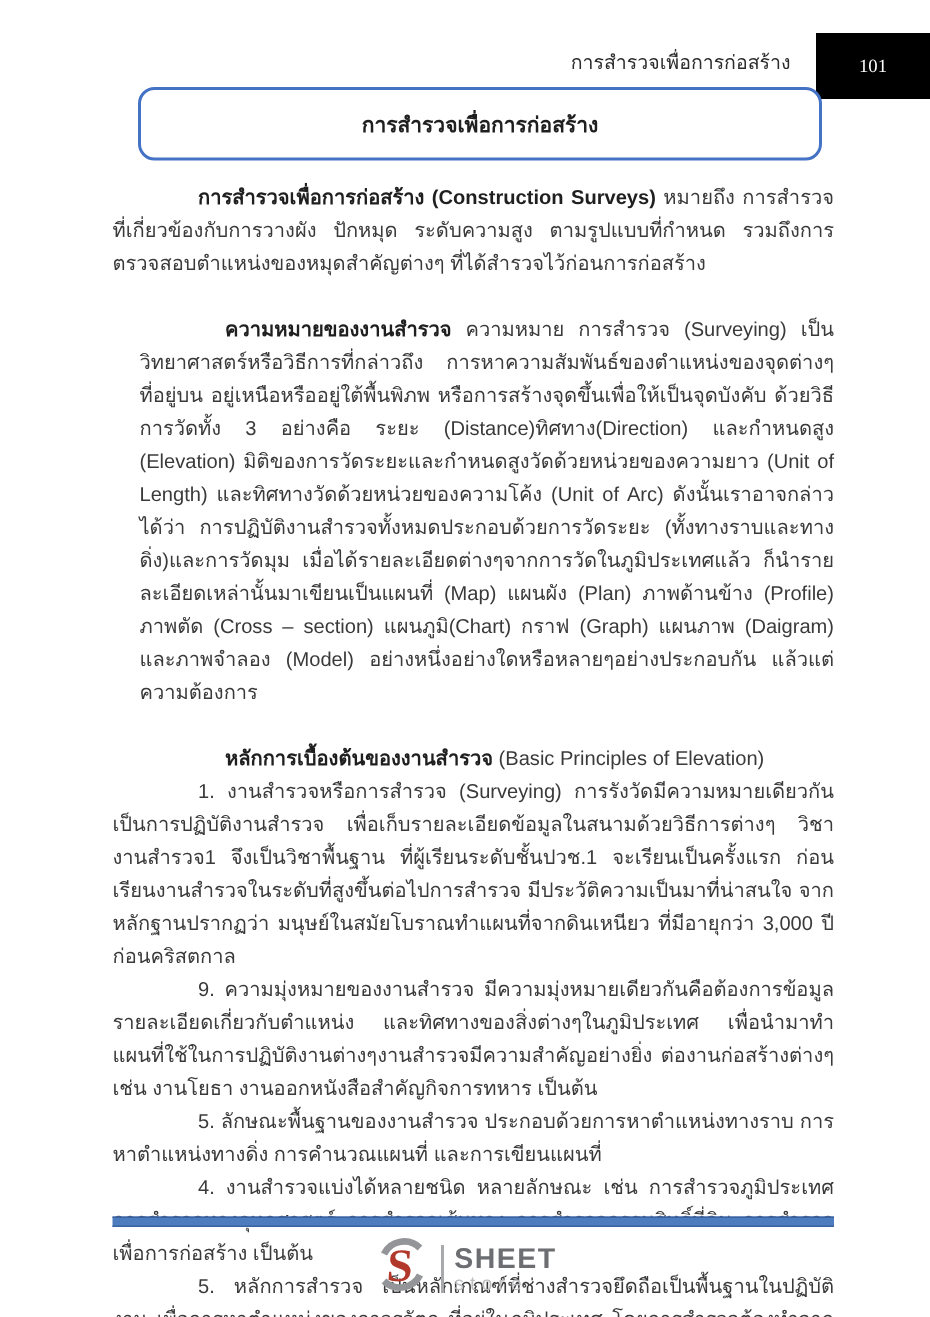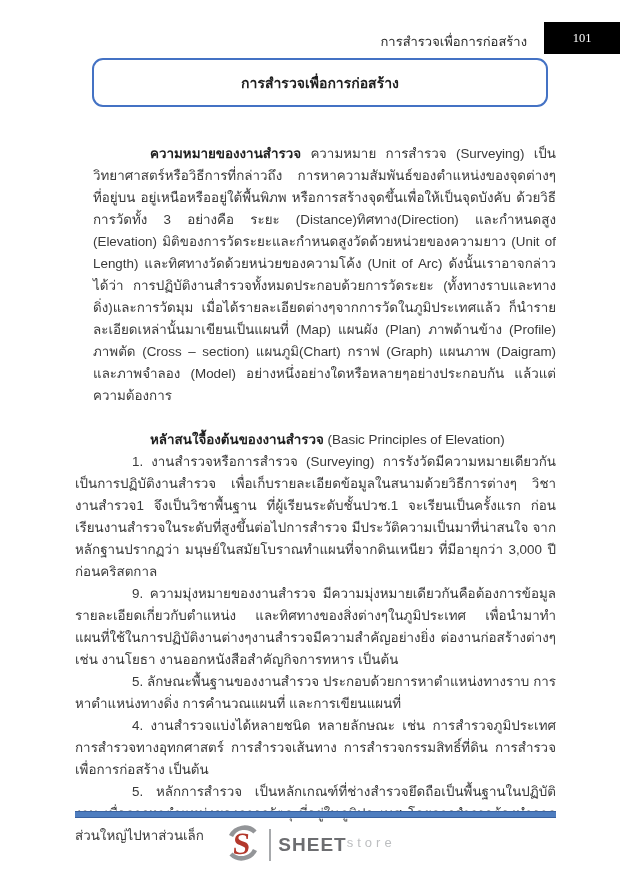--- a/index.html
+++ b/index.html
@@ -20,21 +20,21 @@
     right: 93px;
     font-size: 13px;
     color: #2b2b2b;
     white-space: nowrap;
   }
   .page-num-box {
     position: absolute;
     top: 22px;
     right: 0;
     width: 76px;
-    height: 32px;
+    height: 44px;
     background: var(--page-number-bg, #000000);
     color: #ffffff;
     display: flex;
     align-items: center;
     justify-content: center;
     font-size: 12.5px;
     font-family: "Liberation Serif", "DejaVu Serif", serif;
   }
 
   
@@ -90,21 +90,21 @@
     display: flex;
     justify-content: center;
     align-items: center;
     gap: 7px;
   }
   .logo-divider {
     width: 2px;
     height: 32px;
     background: #a7a9ac;
   }
-  .brand-block { display: flex; }
+  .brand-block { display: flex; flex-direction: column; }
   .brand-name {
     font-size: 19px;
     font-weight: bold;
     color: var(--brand-gray, #6d6e71);
     letter-spacing: 1px;
     line-height: 18px;
   }
   .brand-sub {
     font-size: 13px;
     color: var(--store-gray, #bcbec0);
@@ -121,24 +121,25 @@
 <div class="page-num-box">
   <span>101</span>
 </div>
 
 <div class="title-box">
   <span>การสำรวจเพื่อการก่อสร้าง</span>
 </div>
 
 <div class="content">
 
+  <p class="para"><b>การสำรวจเพื่อการก่อสร้าง (Construction Surveys)</b><span> หมายถึง การสำรวจที่เกี่ยวข้องกับการวางผัง ปักหมุด ระดับความสูง ตามรูปแบบที่กำหนด รวมถึงการตรวจสอบตำแหน่งของหมุดสำคัญต่างๆ ที่ได้สำรวจไว้ก่อนการก่อสร้าง</span></p>
 
   <p class="para gap-above"><b>ความหมายของงานสำรวจ</b><span> ความหมาย การสำรวจ (Surveying) เป็นวิทยาศาสตร์หรือวิธีการที่กล่าวถึง การหาความสัมพันธ์ของตำแหน่งของจุดต่างๆ ที่อยู่บน อยู่เหนือหรืออยู่ใต้พื้นพิภพ หรือการสร้างจุดขึ้นเพื่อให้เป็นจุดบังคับ ด้วยวิธีการวัดทั้ง 3 อย่างคือ ระยะ (Distance)ทิศทาง(Direction) และกำหนดสูง (Elevation) มิติของการวัดระยะและกำหนดสูงวัดด้วยหน่วยของความยาว (Unit of Length) และทิศทางวัดด้วยหน่วยของความโค้ง (Unit of Arc) ดังนั้นเราอาจกล่าวได้ว่า การปฏิบัติงานสำรวจทั้งหมดประกอบด้วยการวัดระยะ (ทั้งทางราบและทางดิ่ง)และการวัดมุม เมื่อได้รายละเอียดต่างๆจากการวัดในภูมิประเทศแล้ว ก็นำรายละเอียดเหล่านั้นมาเขียนเป็นแผนที่ (Map) แผนผัง (Plan) ภาพด้านข้าง (Profile) ภาพตัด (Cross – section) แผนภูมิ(Chart) กราฟ (Graph) แผนภาพ (Daigram) และภาพจำลอง (Model) อย่างหนึ่งอย่างใดหรือหลายๆอย่างประกอบกัน แล้วแต่ความต้องการ</span></p>
 
-  <p class="para gap-above"><b>หลัาสนใจื้องต้นของงานสำรวจ</b><span> (Basic Principles of Elevation)</span></p>
+  <p class="para gap-above"><b>หลักการเบื้องต้นของงานสำรวจ</b><span> (Basic Principles of Elevation)</span></p>
 
   <p class="para"><span>1. งานสำรวจหรือการสำรวจ (Surveying) การรังวัดมีความหมายเดียวกัน เป็นการปฏิบัติงานสำรวจ เพื่อเก็บรายละเอียดข้อมูลในสนามด้วยวิธีการต่างๆ วิชางานสำรวจ1 จึงเป็นวิชาพื้นฐาน ที่ผู้เรียนระดับชั้นปวช.1 จะเรียนเป็นครั้งแรก ก่อนเรียนงานสำรวจในระดับที่สูงขึ้นต่อไปการสำรวจ มีประวัติความเป็นมาที่น่าสนใจ จากหลักฐานปรากฏว่า มนุษย์ในสมัยโบราณทำแผนที่จากดินเหนียว ที่มีอายุกว่า 3,000 ปีก่อนคริสตกาล</span></p>
 
   <p class="para"><span>9. ความมุ่งหมายของงานสำรวจ มีความมุ่งหมายเดียวกันคือต้องการข้อมูล รายละเอียดเกี่ยวกับตำแหน่ง และทิศทางของสิ่งต่างๆในภูมิประเทศ เพื่อนำมาทำแผนที่ใช้ในการปฏิบัติงานต่างๆงานสำรวจมีความสำคัญอย่างยิ่ง ต่องานก่อสร้างต่างๆเช่น งานโยธา งานออกหนังสือสำคัญกิจการทหาร เป็นต้น</span></p>
 
   <p class="para"><span>5. ลักษณะพื้นฐานของงานสำรวจ ประกอบด้วยการหาตำแหน่งทางราบ การหาตำแหน่งทางดิ่ง การคำนวณแผนที่ และการเขียนแผนที่</span></p>
 
   <p class="para"><span>4. งานสำรวจแบ่งได้หลายชนิด หลายลักษณะ เช่น การสำรวจภูมิประเทศ การสำรวจทางอุทกศาสตร์ การสำรวจเส้นทาง การสำรวจกรรมสิทธิ์ที่ดิน การสำรวจเพื่อการก่อสร้าง เป็นต้น</span></p>
 
   <p class="para"><span>5. หลักการสำรวจ เป็นหลักเกณฑ์ที่ช่างสำรวจยึดถือเป็นพื้นฐานในปฏิบัติงาน เพื่อการหาตำแหน่งของถาวรวัตถุ ที่อยู่ในภูมิประเทศ โดยการสำรวจต้องทำจากส่วนใหญ่ไปหาส่วนเล็ก</span></p>

